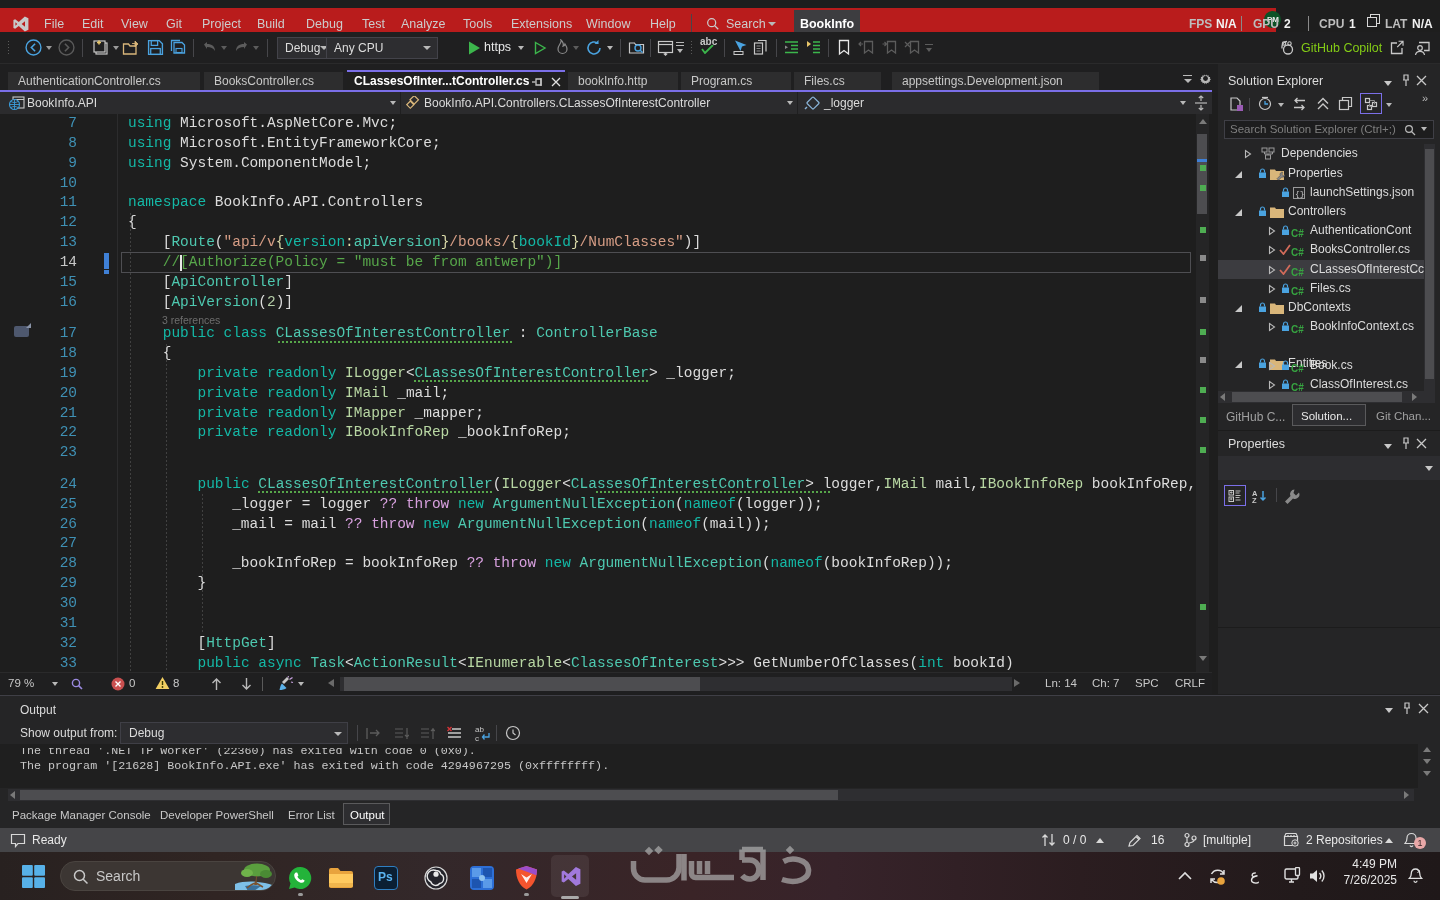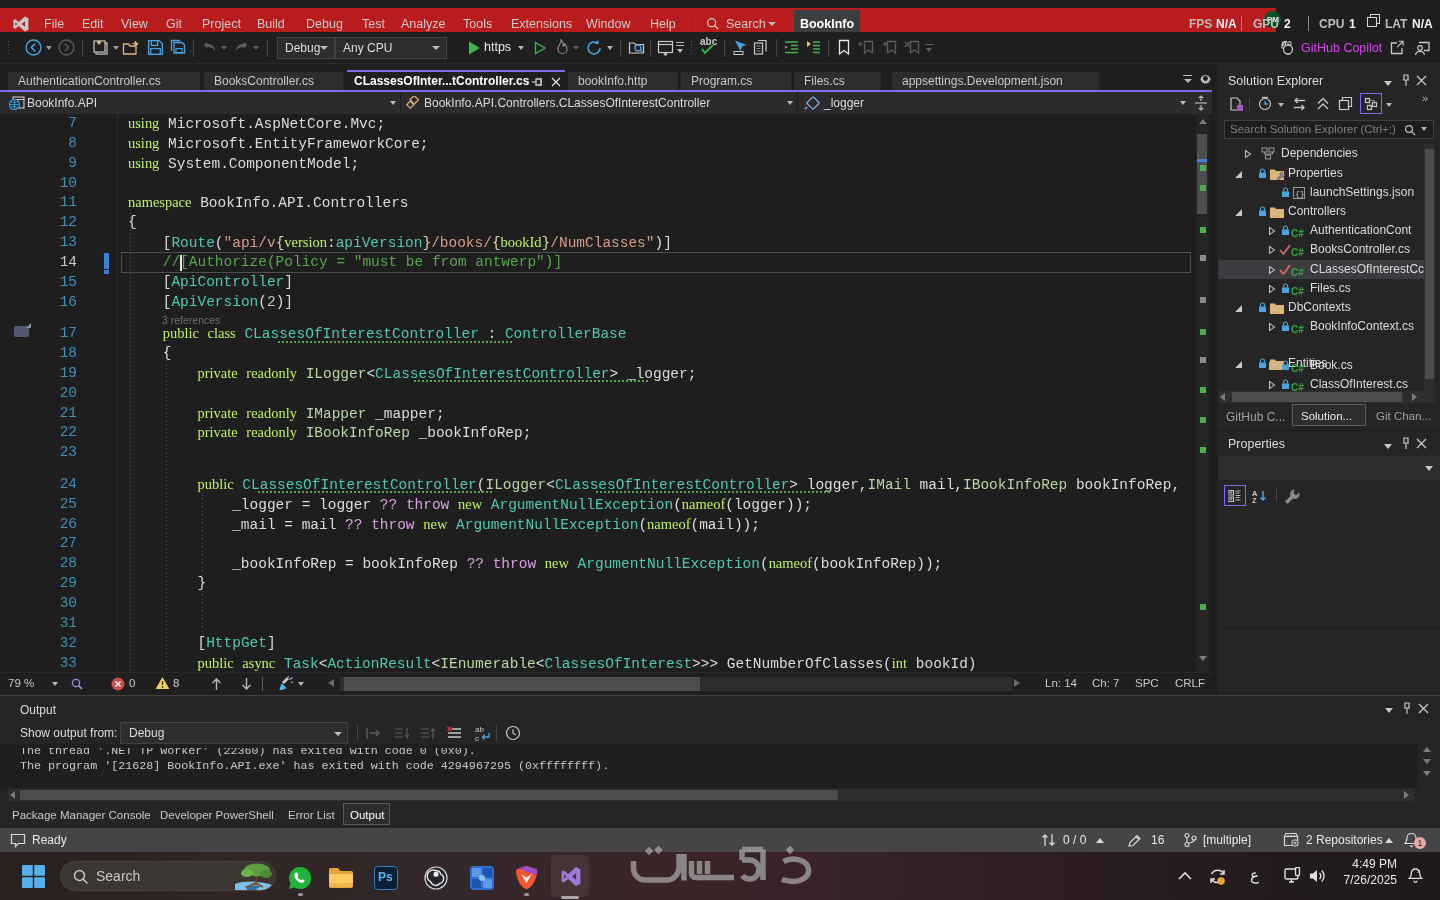--- a/index.html
+++ b/index.html
@@ -21,21 +21,21 @@
   #activetab { position:absolute; top:6px; height:21px; background:#1f1f1f; border-top:2px solid #7b6fe8; color:#ffffff; font-weight:bold; font-size:12px; line-height:18px; padding-left:7px; }
   #tabline { position:absolute; left:0; top:90px; width:1212px; height:2px; background:#7b6fe8; }
   
   #breadcrumb { position:absolute; left:0; top:92px; width:1212px; height:22px; background:#2b2b2d; color:#dcdcdc; font-size:12px; }
   .bsep { position:absolute; top:0; width:1px; height:22px; background:#1f1f20; }
   .bcar { position:absolute; top:9px; width:0; height:0; border-left:3.5px solid transparent; border-right:3.5px solid transparent; border-top:4px solid #b9b9b9; }
   
   #editor { position:absolute; left:0; top:114px; width:1196px; height:558px; background:#1e1e1e; overflow:hidden; }
   .cl { position:absolute; left:128px; white-space:pre; font-family:"Liberation Mono", monospace; font-size:14.47px; line-height:19.86px; height:19.86px; color:#dcdcdc; }
   .ln { position:absolute; left:0; width:77px; text-align:right; font-family:"Liberation Mono", monospace; font-size:14.47px; line-height:19.86px; height:19.86px; color:#3f91b5; }
-  .k { color:#bef264;font-family:Liberation Serif, serif; } .ct { color:#d8a0df; } .c { color:#4ec9b0; } .i { color:#b8d7a3; }
+  .k { color:#14b8a6; } .ct { color:#d8a0df; } .c { color:#4ec9b0; } .i { color:#b8d7a3; }
   .s { color:#d69d85; } .cm { color:#57a64a; } .n { color:#b5cea8; } .rb { color:#dcdcaa; }
   .squig { position:absolute; height:2px; background-image:linear-gradient(90deg,#57a64a 0 2px,transparent 2px 4px); background-size:4px 2px; }
   .iguide { position:absolute; width:1px; background-image:linear-gradient(#414141 0 2px,transparent 2px 4px); background-size:1px 4px; }
   
   #edbottom { position:absolute; left:0; top:672px; width:1212px; height:22px; background:#1f1f20; border-top:1px solid #2a2a2b; color:#c8c8c8; font-size:11.5px; }
   
   #rpanel { position:absolute; left:1218px; top:64px; width:222px; height:630px; background:#252526; }
   .ptitle { color:#dcdcdc; font-size:12.5px; }
   .trow { position:absolute; left:0; width:206px; height:19.3px; color:#dcdcdc; font-size:12px; line-height:19.3px; }
   
@@ -138,21 +138,21 @@
         <path d="M3 4.5 6 2v2c5 0 8 2.5 8 7-1.5-2.8-4-4-8-4v2z" fill="#5c5c5c"></path>
       </svg>
   <div class="abs" style="left:221px;top:14px;width:0;height:0;border-left:3.5px solid transparent;border-right:3.5px solid transparent;border-top:4px solid #5c5c5c"></div>
   <svg class="abs" style="left:233px;top:8px" width="17" height="16" viewBox="0 0 17 16">
         <path d="M14 4.5 11 2v2c-5 0-8 2.5-8 7 1.5-2.8 4-4 8-4v2z" fill="#5c5c5c"></path>
       </svg>
   <div class="abs" style="left:253px;top:14px;width:0;height:0;border-left:3.5px solid transparent;border-right:3.5px solid transparent;border-top:4px solid #5c5c5c"></div>
   <div class="tsep" style="left:267px"></div>
 
   <div class="combo" style="left:277px;width:58px">Debug<span class="car"></span></div>
-  <div class="combo" style="left:335px;width:112px">Any CPU<span class="car"></span></div>
+  <div class="combo" style="left:326px;width:112px">Any CPU<span class="car"></span></div>
 
   <svg class="abs" style="left:466px;top:8px" width="16" height="16" viewBox="0 0 16 16">
         <path d="M3 1.5 14 8 3 14.5z" fill="#3cb64c"></path>
       </svg>
   <span class="abs" style="left:484px;top:8px;color:#e8e8e8;font-size:12.5px">https</span>
   <div class="abs" style="left:518px;top:14px;width:0;height:0;border-left:3.5px solid transparent;border-right:3.5px solid transparent;border-top:4px solid #b9b9b9"></div>
   <svg class="abs" style="left:532px;top:8px" width="16" height="16" viewBox="0 0 16 16">
         <path d="M3.5 2.5 13 8l-9.5 5.5z" fill="none" stroke="#3cb64c" stroke-width="1.4"></path>
       </svg>
 
@@ -229,21 +229,21 @@
       </svg>
   <div class="abs" style="left:925px;top:12px;width:8px;height:1.4px;background:#5c5c5c"></div>
   <div class="abs" style="left:926px;top:16px;width:0;height:0;border-left:3.5px solid transparent;border-right:3.5px solid transparent;border-top:4px solid #5c5c5c"></div>
 
   <svg class="abs" style="left:1279px;top:7px" width="16" height="17" viewBox="0 0 16 17">
         <path d="M8 2.5a5 5 0 0 0-5 5v2" fill="none" stroke="#c8c8c8" stroke-width="1.3"></path>
         <circle cx="5" cy="4.5" r="1.7" fill="none" stroke="#c8c8c8" stroke-width="1.1"></circle>
         <circle cx="10.5" cy="4.5" r="1.7" fill="none" stroke="#c8c8c8" stroke-width="1.1"></circle>
         <circle cx="9" cy="10.5" r="4.5" fill="none" stroke="#c8c8c8" stroke-width="1.3"></circle>
       </svg>
-  <span class="abs" style="left:1301px;top:9px;color:#d946ef;font-size:12.5px">GitHub Copilot</span>
+  <span class="abs" style="left:1301px;top:9px;color:#84cc16;font-size:12.5px">GitHub Copilot</span>
   <svg class="abs" style="left:1389px;top:7px" width="17" height="17" viewBox="0 0 17 17">
         <path d="M8 4H2.5v10.5H13V9" fill="none" stroke="#c8c8c8" stroke-width="1.3"></path>
         <path d="M9.5 2.5h5v5M14.5 2.5 8 9" fill="none" stroke="#c8c8c8" stroke-width="1.3" transform="translate(1,0) scale(0.9)"></path>
       </svg>
   <svg class="abs" style="left:1414px;top:7px" width="16" height="17" viewBox="0 0 16 17">
         <path d="M5 3.5h10v8h-5" fill="none" stroke="#c8c8c8" stroke-width="1.3"></path>
         <circle cx="6" cy="9" r="2.3" fill="none" stroke="#c8c8c8" stroke-width="1.2"></circle>
         <path d="M1.5 16c.4-2.3 2.1-3.7 4.5-3.7s4.1 1.4 4.5 3.7" fill="none" stroke="#c8c8c8" stroke-width="1.2"></path>
       </svg>
 </div>
@@ -350,20 +350,21 @@
   <div class="cl" style="top:79.43px"><span class="k">namespace</span> BookInfo.API.Controllers</div>
   <div class="cl" style="top:99.29px">{</div>
   <div class="cl" style="top:119.14px">    [<span class="c">Route</span>(<span class="s">"api/v</span><span class="rb">{</span><span class="k">version</span><span class="rb">:</span><span class="c">apiVersion</span><span class="rb">}</span><span class="s">/books/</span><span class="rb">{</span><span class="k">bookId</span><span class="rb">}</span><span class="s">/NumClasses"</span>)]</div>
   <div class="cl" style="top:139px"><span class="cm">    //[Authorize(Policy = "must be from antwerp")]</span></div>
   <div class="cl" style="top:158.86px">    [<span class="c">ApiController</span>]</div>
   <div class="cl" style="top:178.71px">    [<span class="c">ApiVersion</span>(<span class="n">2</span>)]</div>
   <div class="abs" style="left:162px;top:199.5px;color:#6e6e6e;font-size:10.5px">3 references</div>
   <div class="cl" style="top:210.2px">    <span class="k">public</span> <span class="k">class</span> <span class="c">CLassesOfInterestController</span> : <span class="c">ControllerBase</span></div>
   <div class="cl" style="top:230.05px">    {</div>
   <div class="cl" style="top:249.91px">        <span class="k">private</span> <span class="k">readonly</span> <span class="i">ILogger</span>&lt;<span class="c">CLassesOfInterestController</span>&gt; _logger;</div>
+  <div class="cl" style="top:269.77px">        <span class="k">private</span> <span class="k">readonly</span> <span class="i">IMail</span> _mail;</div>
   <div class="cl" style="top:289.62px">        <span class="k">private</span> <span class="k">readonly</span> <span class="i">IMapper</span> _mapper;</div>
   <div class="cl" style="top:309.48px">        <span class="k">private</span> <span class="k">readonly</span> <span class="i">IBookInfoRep</span> _bookInfoRep;</div>
   <div class="cl" style="top:360.8px">        <span class="k">public</span> <span class="c">CLassesOfInterestController</span>(<span class="i">ILogger</span>&lt;<span class="c">CLassesOfInterestController</span>&gt; logger,<span class="i">IMail</span> mail,<span class="i">IBookInfoRep</span> bookInfoRep,</div>
   <div class="cl" style="top:380.65px">            _logger = logger <span class="ct">??</span> <span class="ct">throw</span> <span class="k">new</span> <span class="c">ArgumentNullException</span>(<span class="k">nameof</span>(logger));</div>
   <div class="cl" style="top:400.51px">            _mail = mail <span class="ct">??</span> <span class="ct">throw</span> <span class="k">new</span> <span class="c">ArgumentNullException</span>(<span class="k">nameof</span>(mail));</div>
   <div class="cl" style="top:440.22px">            _bookInfoRep = bookInfoRep <span class="ct">??</span> <span class="ct">throw</span> <span class="k">new</span> <span class="c">ArgumentNullException</span>(<span class="k">nameof</span>(bookInfoRep));</div>
   <div class="cl" style="top:460.08px">        }</div>
   <div class="cl" style="top:519.65px">        [<span class="c">HttpGet</span>]</div>
   <div class="cl" style="top:539.51px">        <span class="k">public</span> <span class="k">async</span> <span class="c">Task</span>&lt;<span class="c">ActionResult</span>&lt;<span class="i">IEnumerable</span>&lt;<span class="c">ClassesOfInterest</span>&gt;&gt;&gt; GetNumberOfClasses(<span class="k">int</span> bookId)</div>
 

